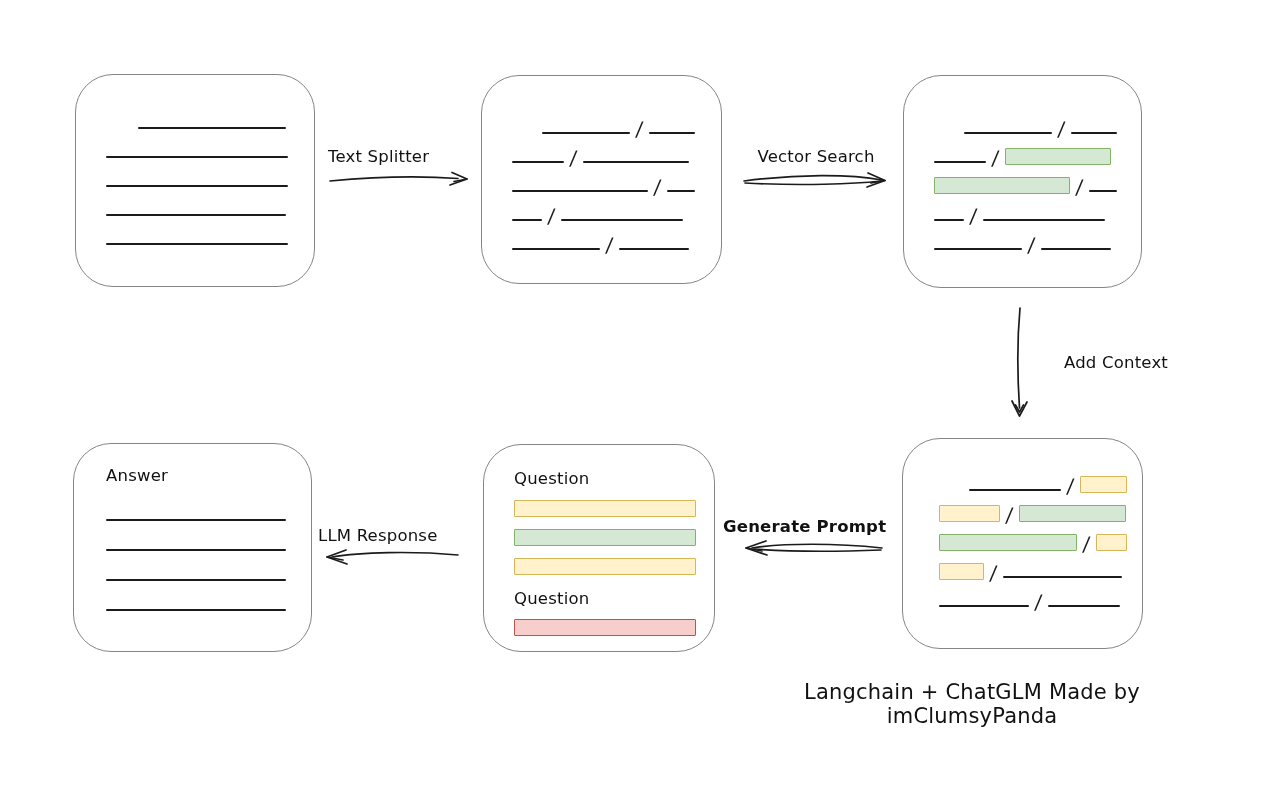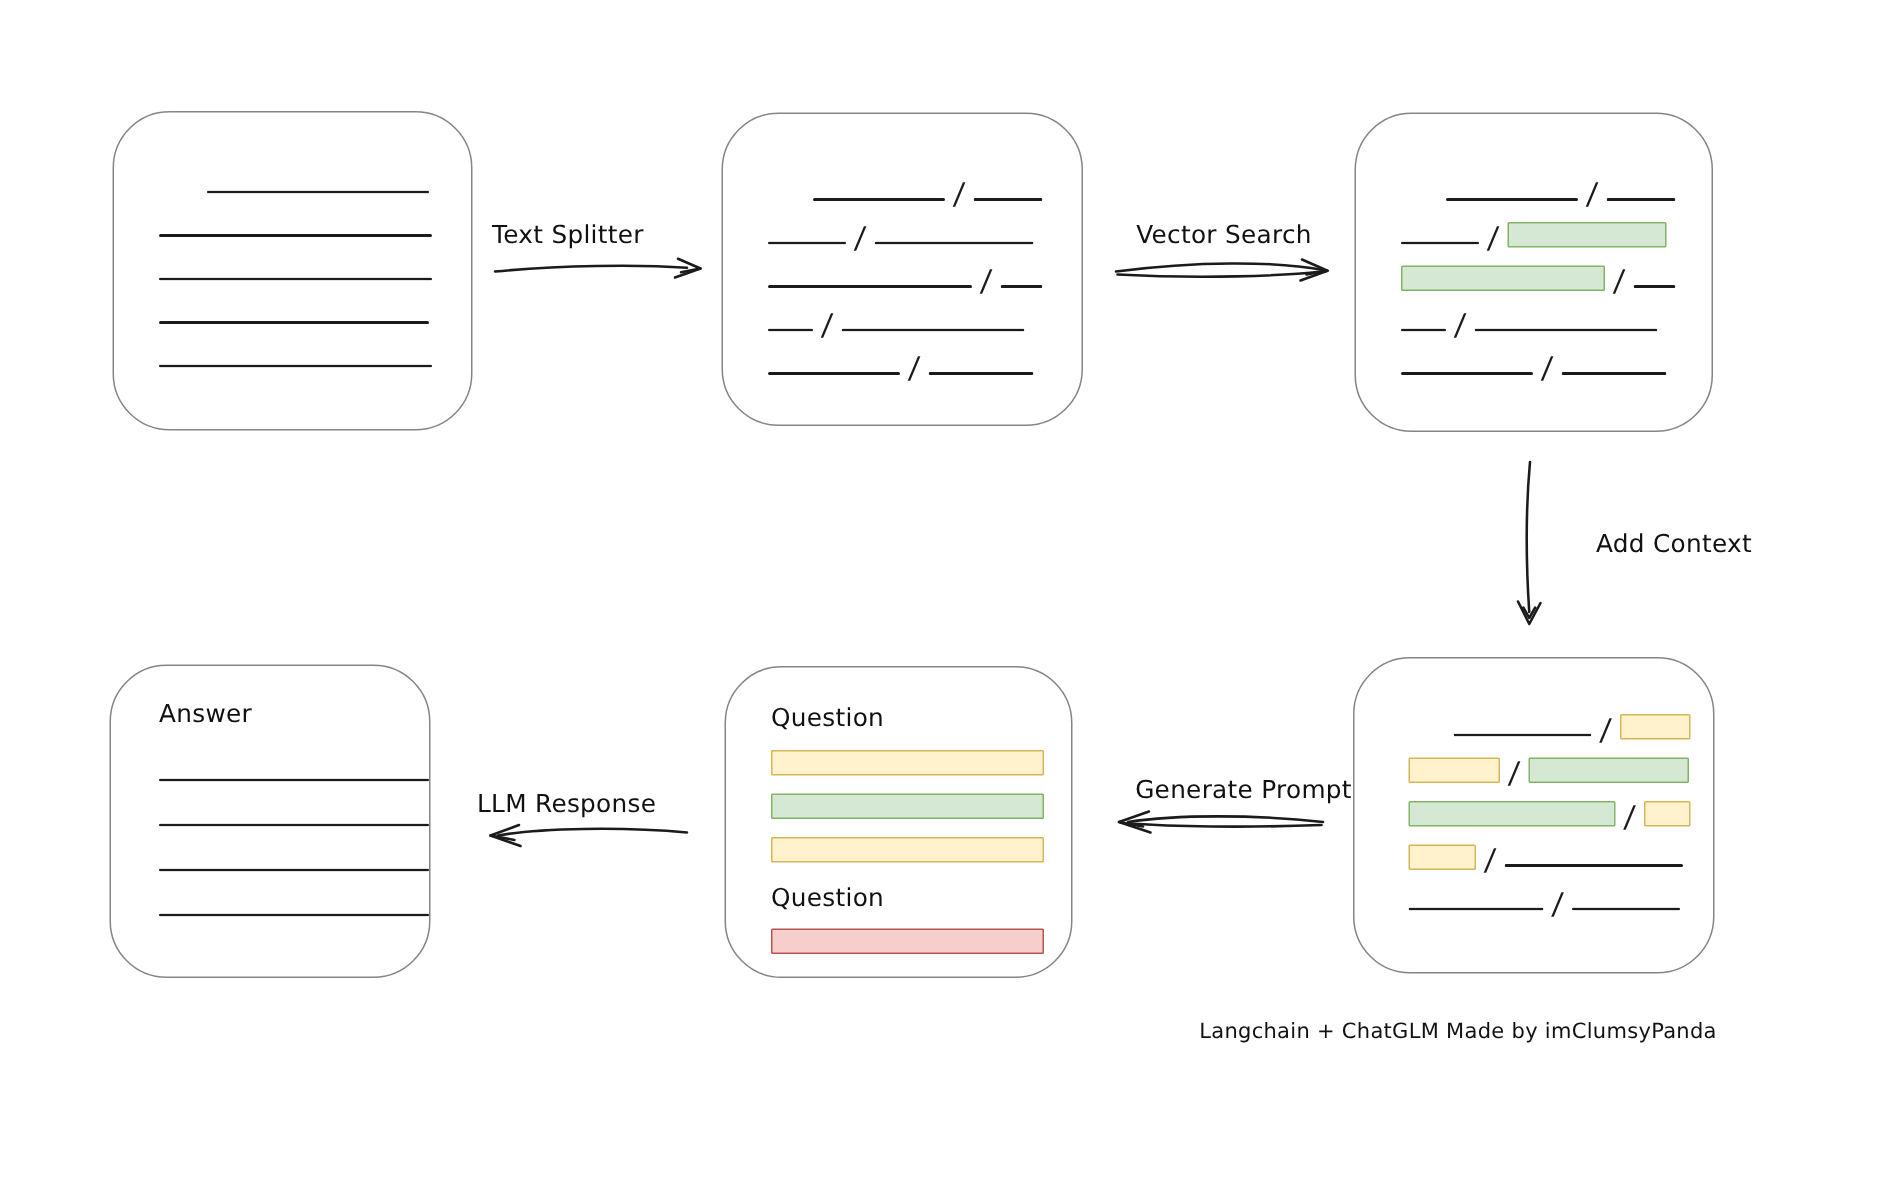--- a/index.html
+++ b/index.html
@@ -19,21 +19,21 @@
     background:#ffffff;
     border:1.6px solid #858585;
     border-radius:38px;
     box-sizing:border-box;
   }
   #node-source {left:75px; top:74px; width:240px;height:213px;}
   #node-split  {left:481px;top:75px; width:241px;height:209px;}
   #node-vector {left:903px;top:75px; width:239px;height:213px;}
   #node-context{left:902px;top:438px;width:241px;height:211px;}
   #node-prompt {left:483px;top:444px;width:232px;height:208px;}
-  #node-answer {left:73px; top:443px;width:214px;height:209px;}
+  #node-answer {left:73px; top:443px;width:239px;height:209px;}
 
   
   .rows{padding:36px 24px 0 30px;}
   #node-source  .rows{padding-top:32px;}
   #node-context .rows{padding-top:30px;padding-left:36px;}
   .seg-row{display:flex;align-items:flex-end;height:29px;}
   .seg-line{height:0;border-top:2px solid var(--line,#1b1b1b);border-radius:2px;margin-bottom:7px;flex:none;}
   .seg-gap{height:1px;flex:none;}
   .slash{
     font-size:20px;line-height:1;color:var(--line,#1b1b1b);
@@ -66,28 +66,28 @@
   .arrow path{stroke:var(--line,#1b1b1b);stroke-width:1.7;fill:none;stroke-linecap:round;stroke-linejoin:round;}
   .arrow-label{position:absolute;font-size:16.5px;color:#111;letter-spacing:.2px;white-space:nowrap;}
 
   #arrow-text-splitter {left:328px;top:169px;}
   #label-text-splitter {left:328px;top:147px;width:142px;text-align:left;}
   #arrow-vector-search {left:742px;top:170px;}
   #label-vector-search {left:742px;top:147px;width:148px;text-align:center;}
   #arrow-add-context   {left:1008px;top:306px;}
   #label-add-context   {left:1035px;top:353px;margin-left:29px;}
   #arrow-generate-prompt{left:736px;top:538px;}
-  #label-generate-prompt{left:748px;top:517px;width:162px;text-align:center;}
+  #label-generate-prompt{left:723px;top:517px;width:162px;text-align:center;font-weight:bold;}
   #arrow-llm-response  {left:318px;top:546px;}
   #label-llm-response  {left:318px;top:526px;width:142px;}
 
   
   .caption{
     position:absolute;left:752px;top:680px;width:440px;
-    text-align:center;font-size:14px;color:#111;letter-spacing:.2px;
+    text-align:center;font-size:21px;color:#111;letter-spacing:.2px;
   }
 </style>
 </head>
 <body>
 
 <div class="canvas">
 
   <div class="node" id="node-source">
     <div class="rows">
         <div class="seg-row">

